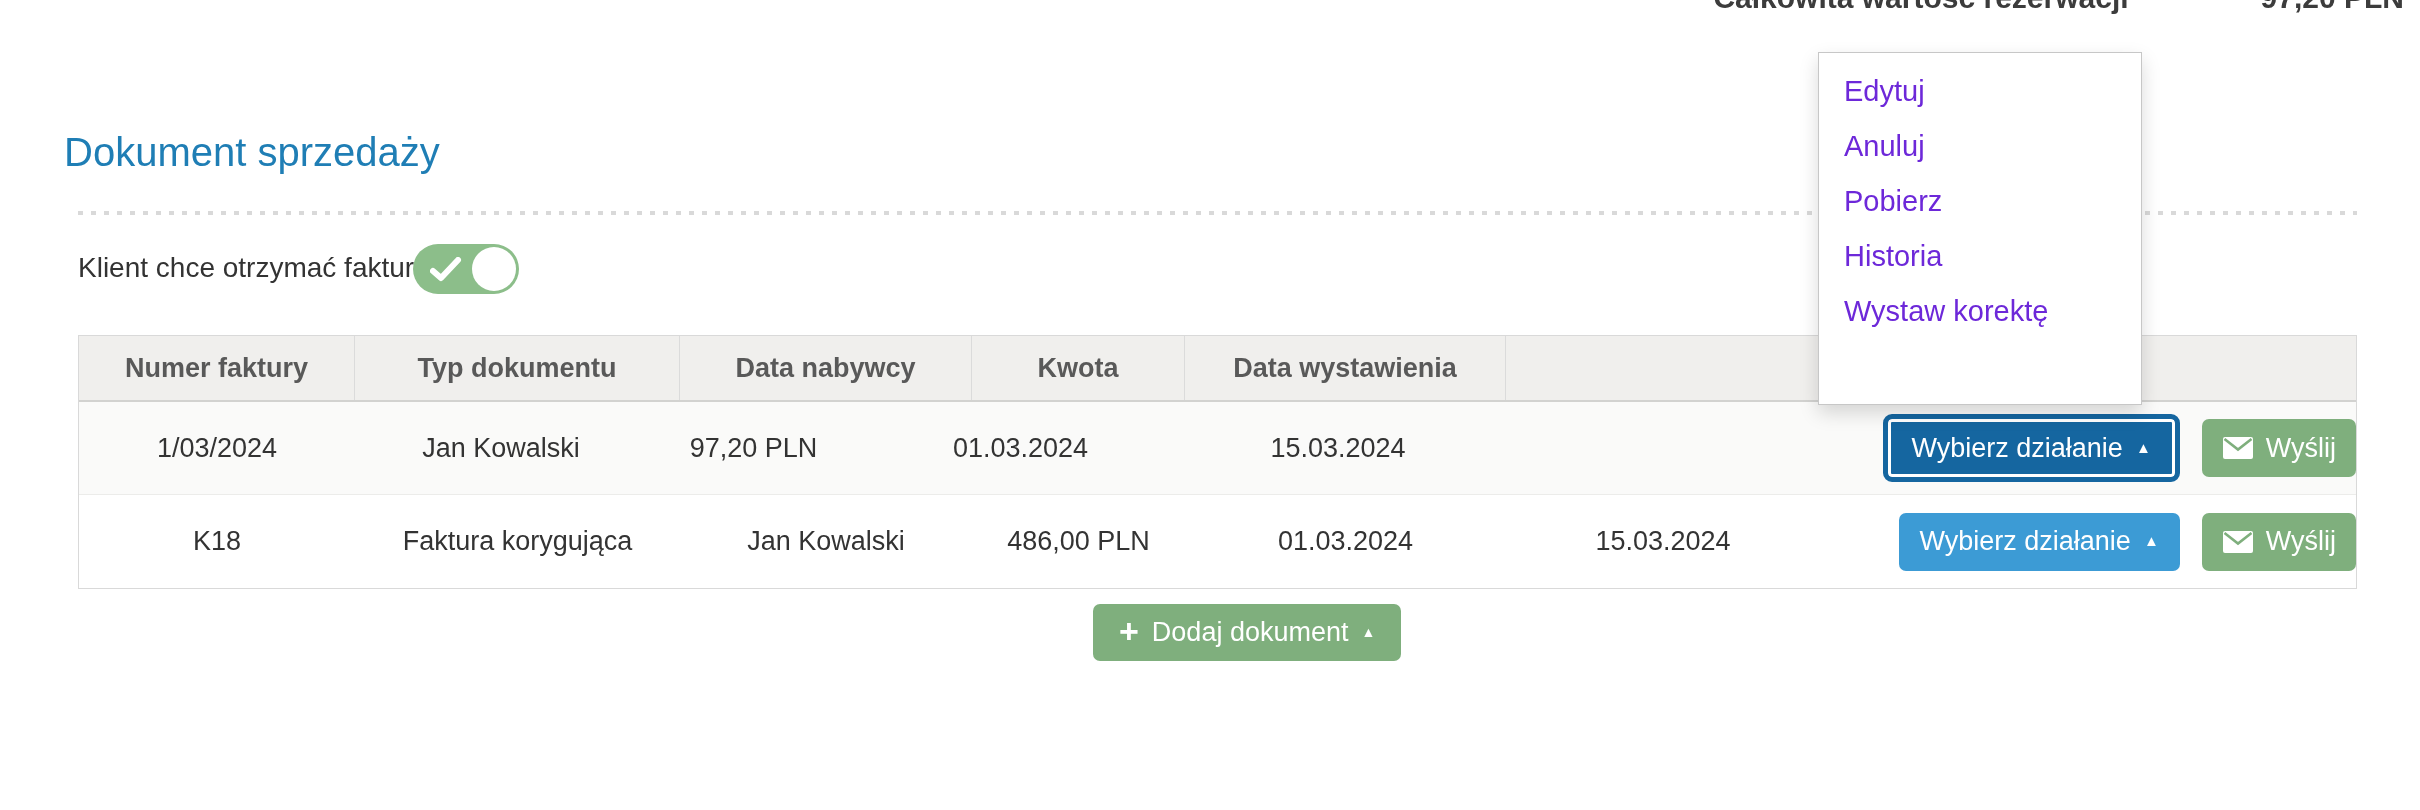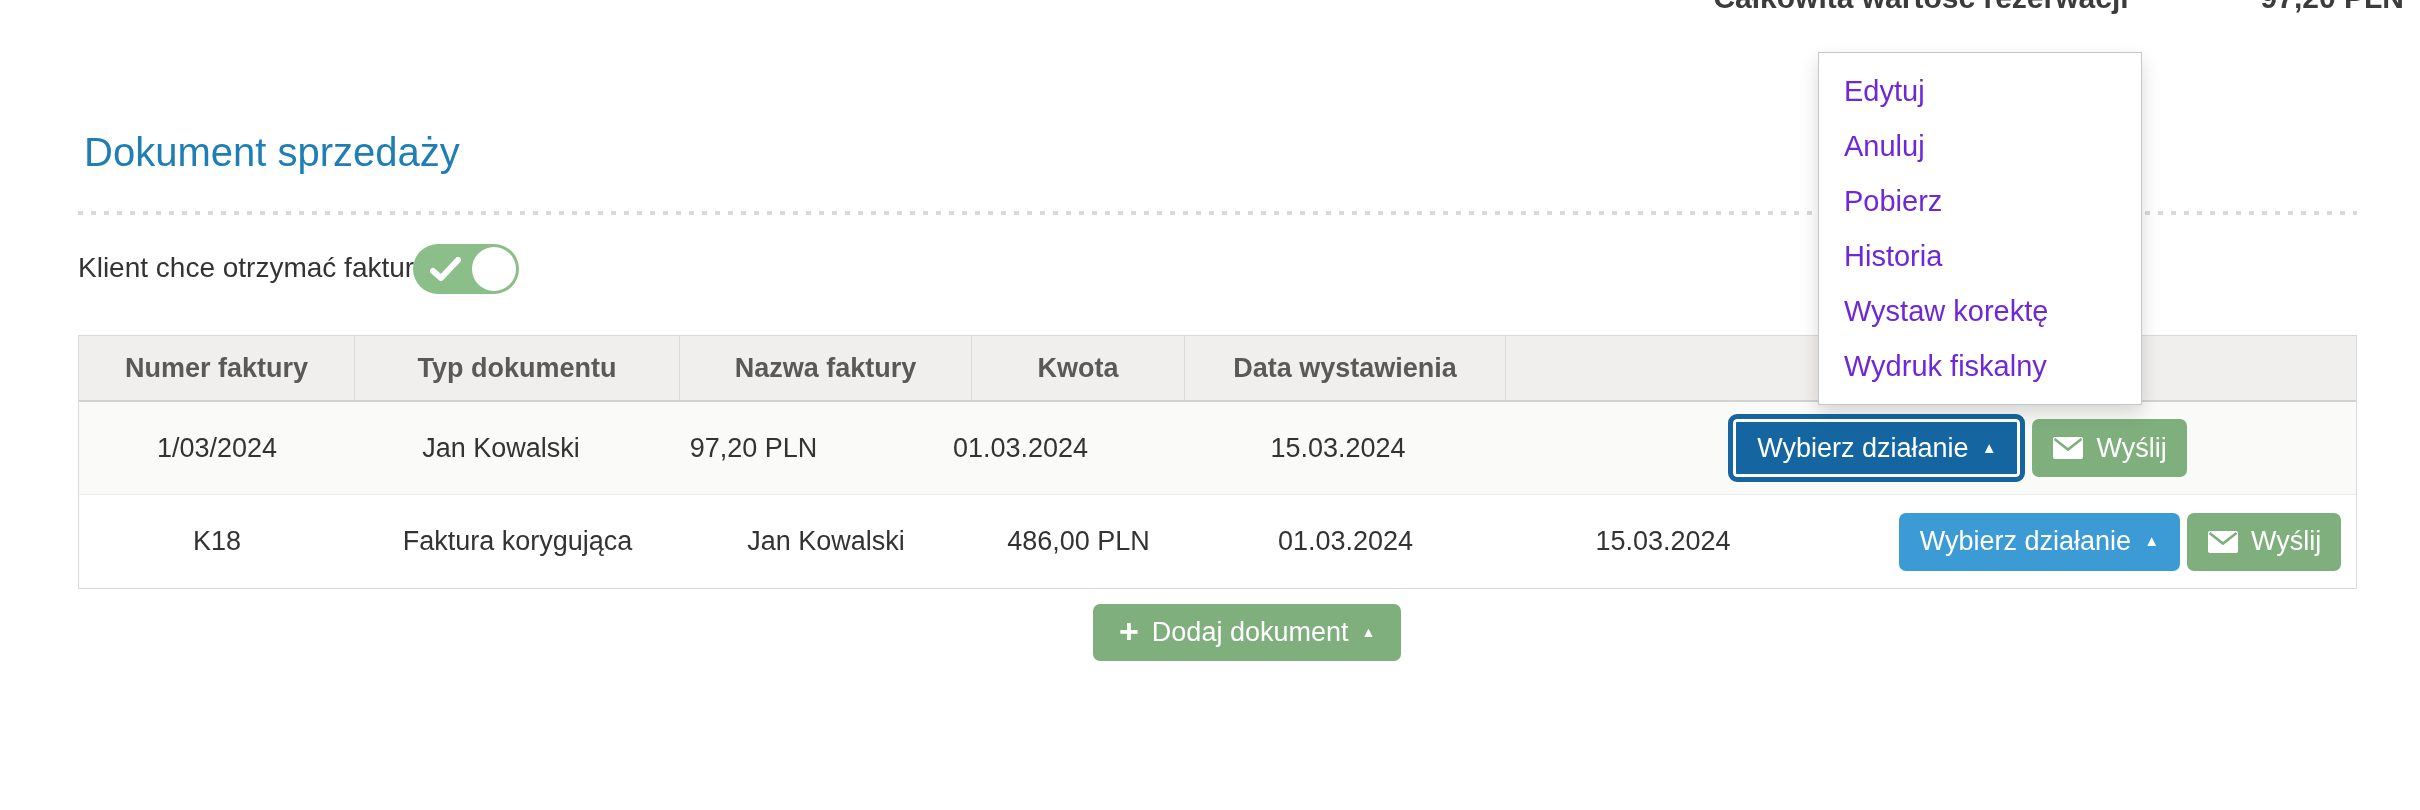--- a/index.html
+++ b/index.html
@@ -9,21 +9,21 @@
     background:#ffffff; font-family:"Liberation Sans", sans-serif; color:#333;
   }
 
   
   .total-summary { position:absolute; top:-19px; right:16px; display:flex; gap:132px;
     font-size:30px; color:#3c3c3c; white-space:nowrap; }
   .total-summary .lbl { font-weight:600; }
   .total-summary .val { font-weight:700; }
 
   
-  .page-title { position:absolute; left:84px; top:130px; font-size:40px; color:#1F7EB5; font-weight:400; }
+  .page-title { position:absolute; left:64px; top:130px; font-size:40px; color:#1F7EB5; font-weight:400; }
 
   
   .dotted-divider { position:absolute; left:78px; top:211px; width:2279px; height:4px;
     background-image:repeating-linear-gradient(90deg,#d9d9d9 0 5px,transparent 5px 13px);
     background-size:100% 4px; }
 
   
   .toggle-label { position:absolute; left:78px; top:252px; font-size:28px; color:#333; }
   .toggle { position:absolute; left:413px; top:244px; width:106px; height:50px;
     background:#8CBE8A; border-radius:25px; cursor:pointer; }
@@ -37,21 +37,21 @@
   .t-row { display:flex; }
   .t-head { height:66px; background:#F0EFED; border-bottom:2px solid #D2D2D0; }
   .t-head .cell { font-size:27px; color:#595959; font-weight:600;
     border-right:1px solid #DBDBDB; }
   .t-head .cell:last-child { border-right:none; }
   .t-body-row { height:93px; font-size:27px; color:#333; }
   .t-body-row.odd { background:#FAFAF9; border-bottom:1px solid #ECECEA; }
   .t-body-row.even { background:#ffffff; }
   .cell { display:flex; align-items:center; justify-content:center; }
   .c1{width:276px;} .c2{width:325px;} .c3{width:292px;} .c4{width:213px;text-align:right;}
-  .c5{width:321px;} .c6{width:314px;} .c7{flex:1; justify-content:center; padding-left:64px; gap:7px;}
+  .c5{width:321px;} .c6{width:314px;} .c7{flex:1; justify-content:flex-end; padding-left:64px; gap:22px;}
 
   
   .btn { display:inline-flex; align-items:center; justify-content:center;
     color:#fff; font-size:27px; border:none; border-radius:7px; height:58px;
     cursor:pointer; white-space:nowrap; font-family:"Liberation Sans", sans-serif; }
   .btn-action { background:#3C9BD5; padding:0 21px; gap:13px; }
   .btn-action.focused { background:#1566A0; border:5px solid #1566A0;
     box-shadow:inset 0 0 0 3px #ffffff; height:68px; border-radius:9px; padding:0 24px; }
   .btn-send { background:#7FAF7D; padding:0 20px; gap:12px; }
   .caret-up { font-size:15px; line-height:1; transform:translateY(-1px); }
@@ -90,21 +90,21 @@
     <svg width="32" height="26" viewBox="0 0 32 26">
       <path d="M3 14 L11 21 L28 3" stroke="#ffffff" stroke-width="6" fill="none" stroke-linecap="round" stroke-linejoin="round"></path>
     </svg>
     <span class="knob"></span>
   </div>
 
   <div class="doc-table">
     <div class="t-row t-head">
       <div class="cell c1">Numer faktury</div>
       <div class="cell c2">Typ dokumentu</div>
-      <div class="cell c3">Nazwa faktury</div>
+      <div class="cell c3">Data nabywcy</div>
       <div class="cell c4">Kwota</div>
       <div class="cell c5">Data wystawienia</div>
       <div class="cell c7"></div>
     </div>
 
     <div class="t-row t-body-row odd">
       <div class="cell c1">1/03/2024</div>
       <div class="cell c3">Jan Kowalski</div>
       <div class="cell c4">97,20 PLN</div>
       <div class="cell c5">01.03.2024</div>
@@ -152,16 +152,15 @@
     <span>Dodaj dokument</span>
     <span class="caret-up">▲</span>
   </button>
 
   <div class="dropdown-menu">
     <div class="dropdown-item">Edytuj</div>
     <div class="dropdown-item">Anuluj</div>
     <div class="dropdown-item">Pobierz</div>
     <div class="dropdown-item">Historia</div>
     <div class="dropdown-item">Wystaw korektę</div>
-    <div class="dropdown-item">Wydruk fiskalny</div>
   </div>
 
 </div>
 
 </body></html>

